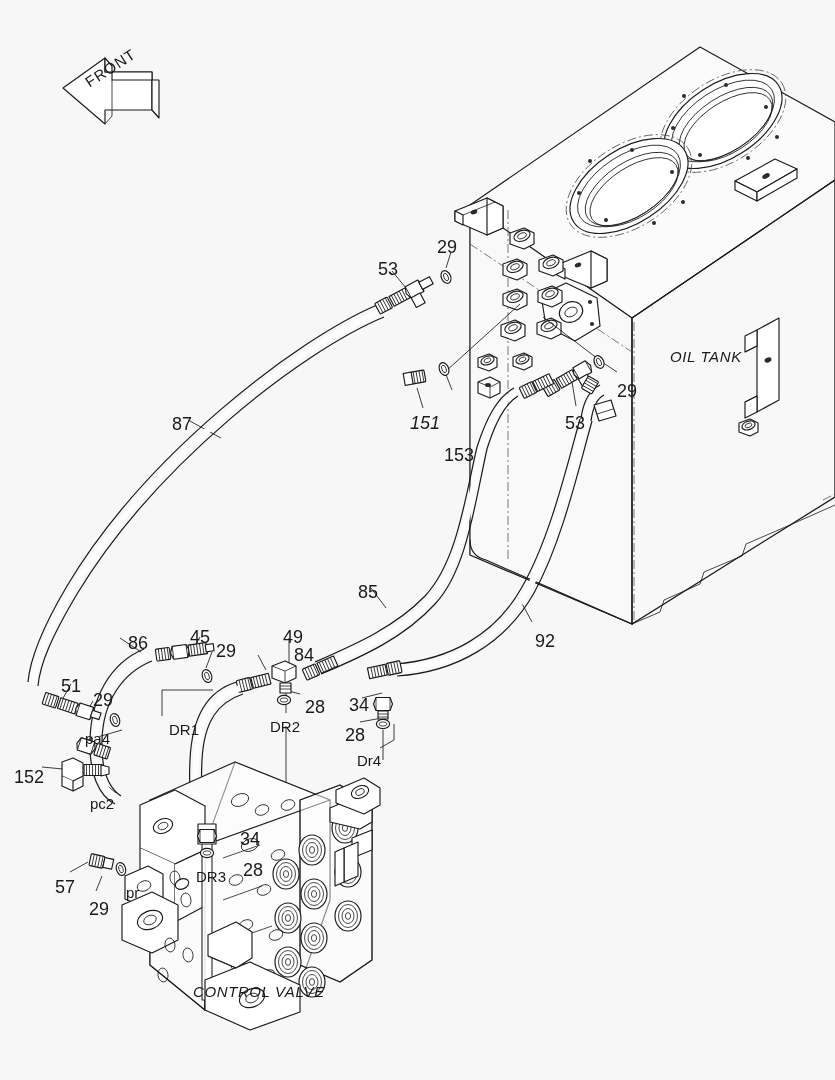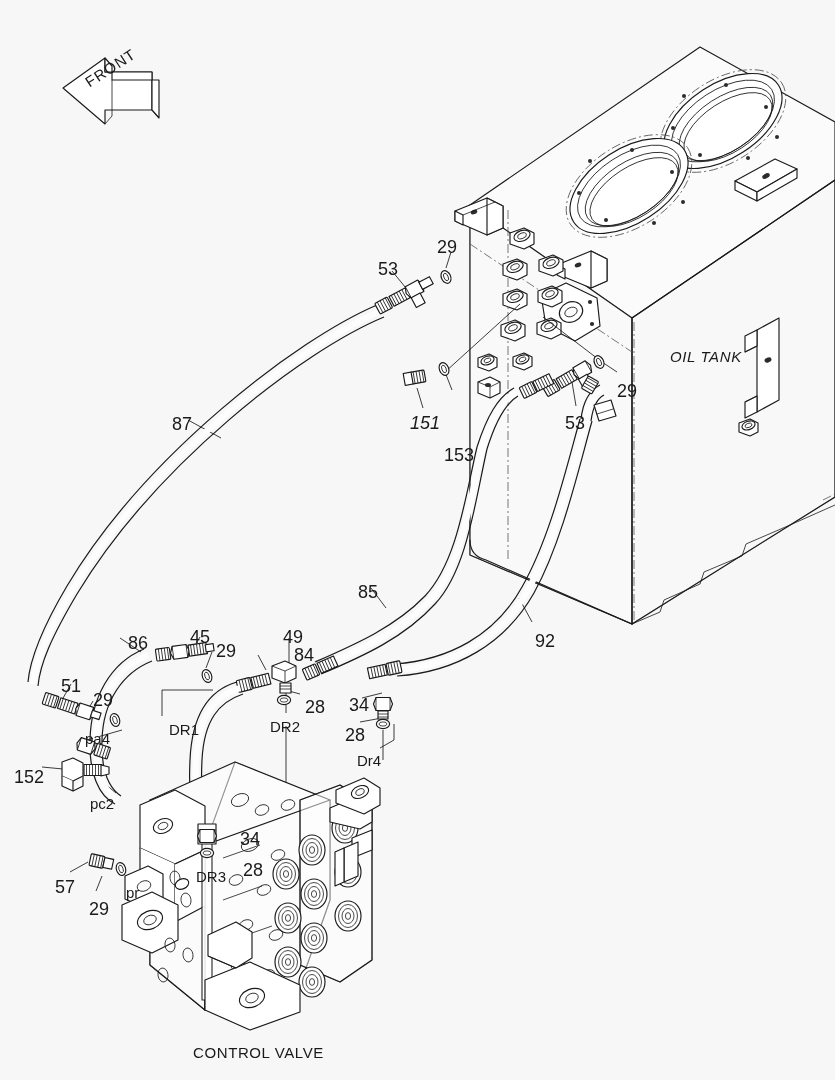--- a/index.html
+++ b/index.html
@@ -464,21 +464,21 @@
 
   <g transform="translate(182,884)">
     <ellipse cx="0" cy="0" rx="7" ry="5" class="sw" transform="rotate(-22 0 0)"></ellipse>
   </g>
 </svg>
 
 <div class="lbl front" style="left:82px;top:76px;transform:rotate(-33deg);transform-origin:left top;letter-spacing:1px;">FRONT</div>
 
 <div class="lbl big" style="left:670px;top:348px;font-style:italic;">OIL TANK</div>
 
-<div class="lbl big" style="left:193px;top:1044px;">CONTROL VALVE</div>
+<div class="lbl big" style="left:193px;top:983px;font-style:italic;">CONTROL VALVE</div>
 
 <div id="numbers">
       <div class="lbl num" style="left: 437px; top: 237px;">29</div>
       <div class="lbl num" style="left: 378px; top: 259px;">53</div>
       <div class="lbl num" style="left: 410px; top: 413px; font-style: italic;">151</div>
       <div class="lbl num" style="left: 444px; top: 397px; margin-top: 48px;">153</div>
       <div class="lbl num" style="left: 565px; top: 413px;">53</div>
       <div class="lbl num" style="left: 617px; top: 381px;">29</div>
       <div class="lbl num" style="left: 172px; top: 414px;">87</div>
       <div class="lbl num" style="left: 358px; top: 582px;">85</div>

